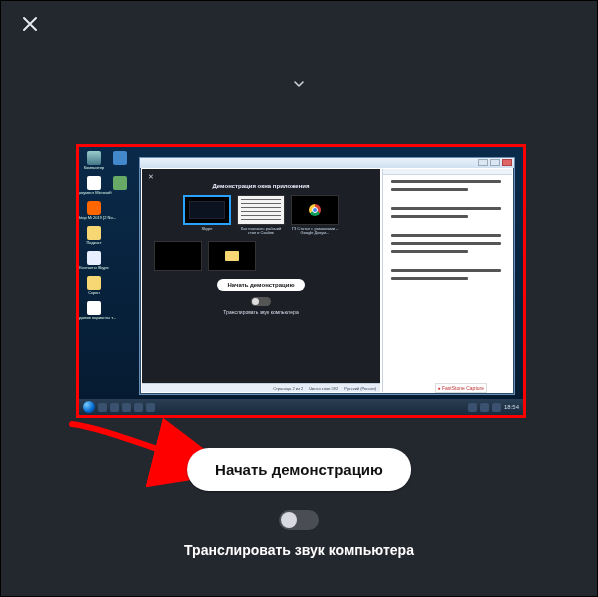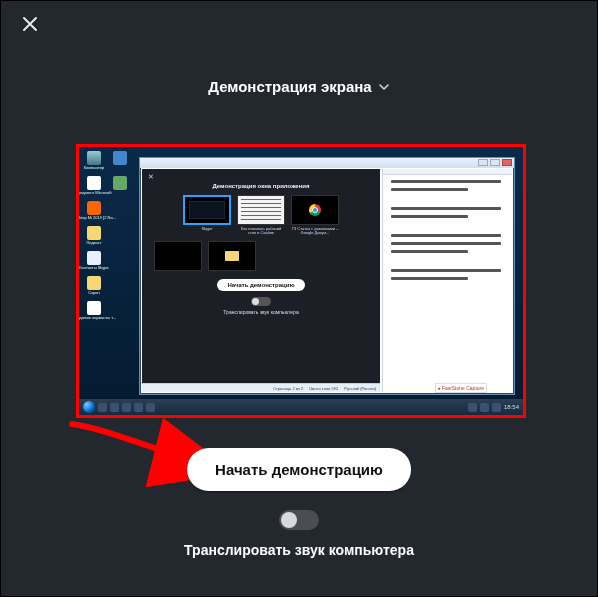--- a/index.html
+++ b/index.html
@@ -134,21 +134,20 @@
 </head>
 <body>
 
 <div class="close-btn">
   <svg viewBox="0 0 20 20">
       <path d="M4 4 L16 16 M16 4 L4 16" stroke="#e6e8ec" stroke-width="2" stroke-linecap="round" fill="none"></path>
     </svg>
 </div>
 
 <div class="title-row">
-  <span class="title-text">Демонстрация экрана</span>
   <svg class="chevron" viewBox="0 0 12 12">
       <path d="M2 4 L6 8 L10 4" stroke="#d0d3d9" stroke-width="1.6" fill="none" stroke-linecap="round" stroke-linejoin="round"></path>
     </svg>
 </div>
 
 <div class="preview-wrap">
   <div class="inner">
 
     <div class="desktop-icons">
       <div class="col">

